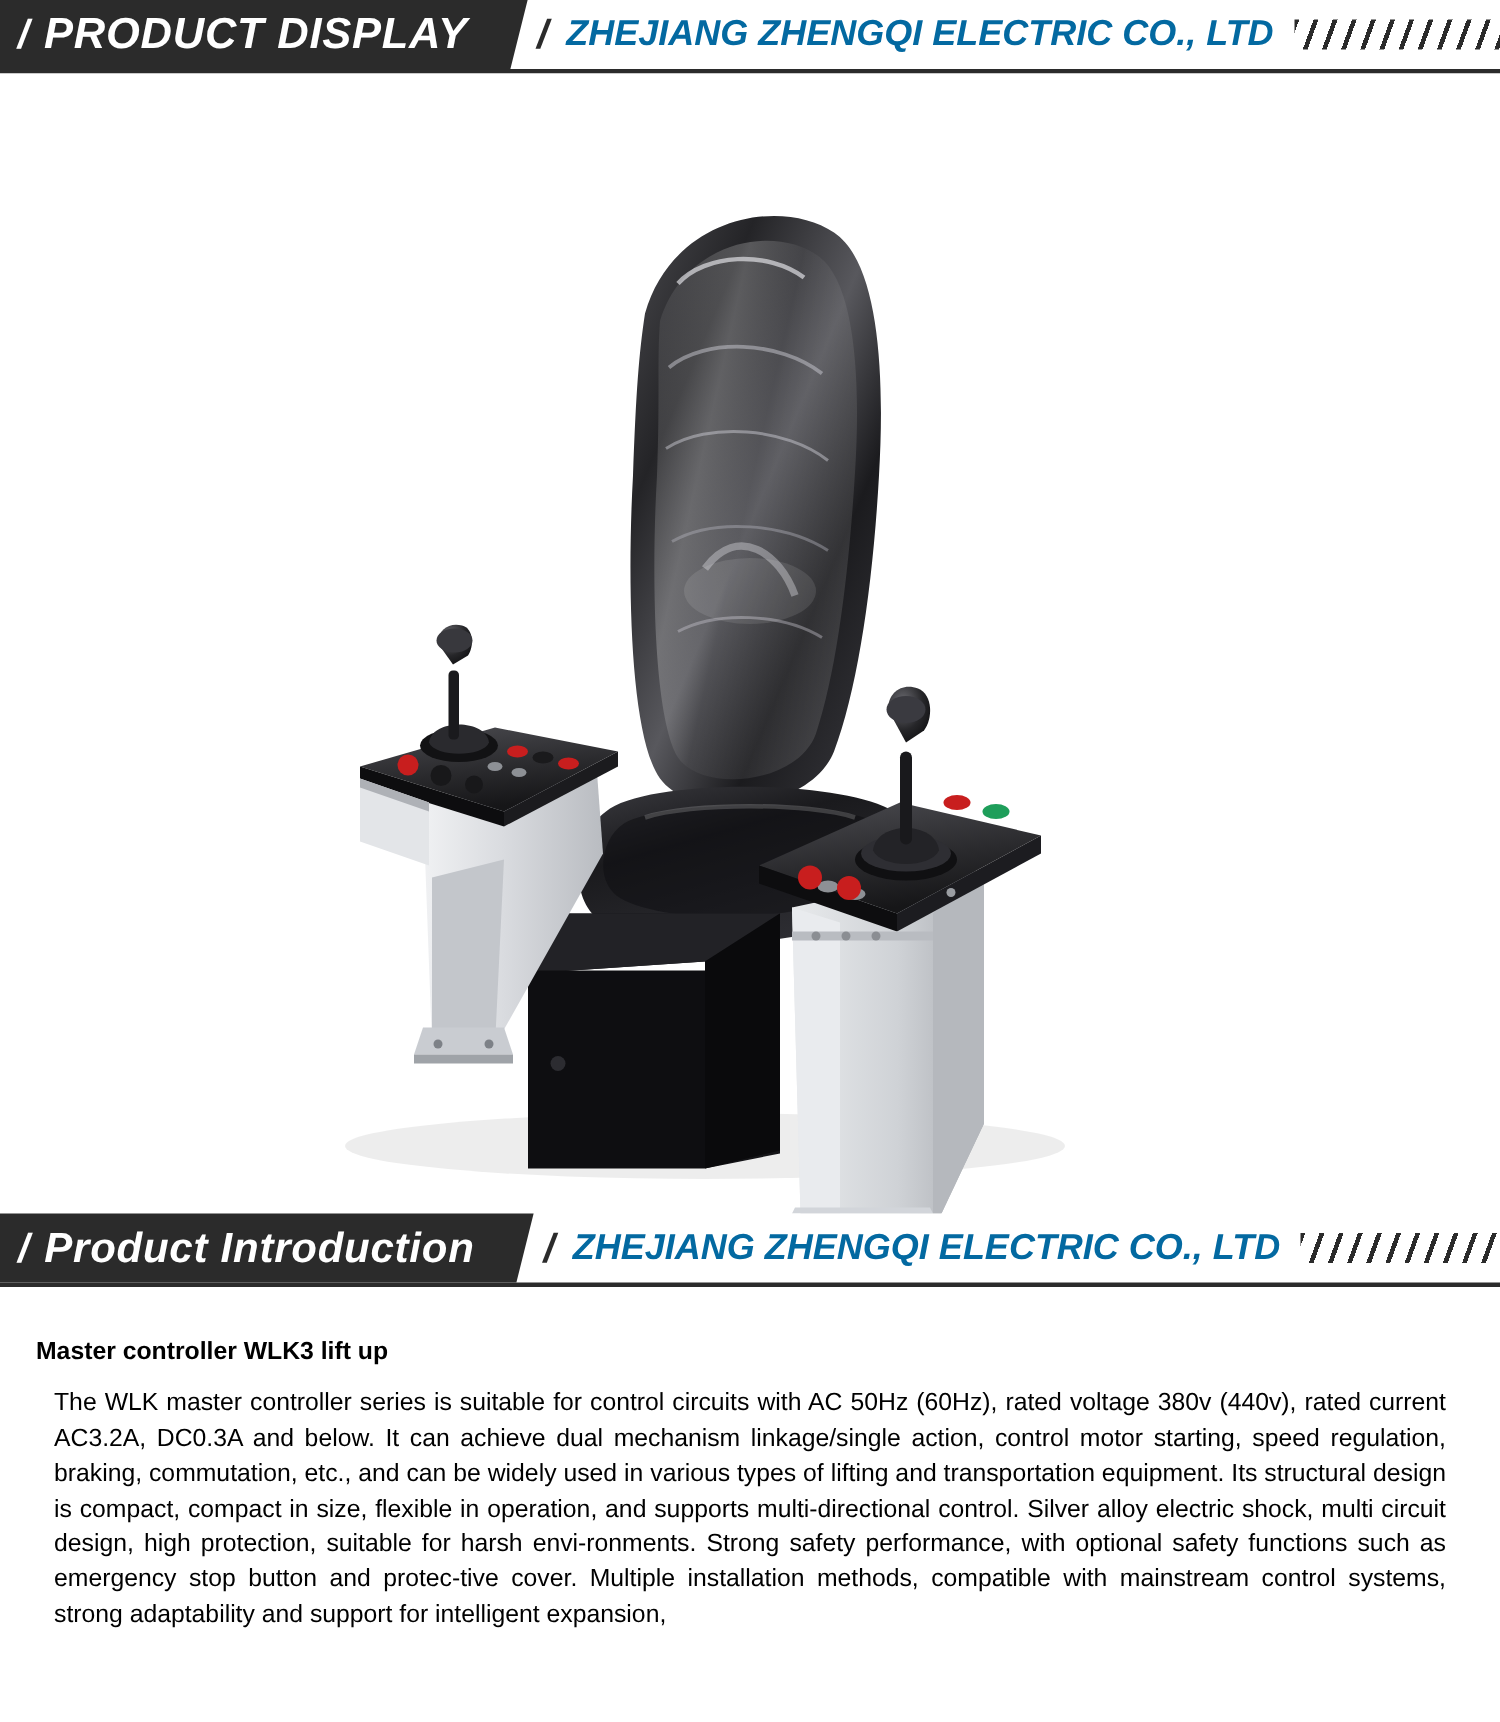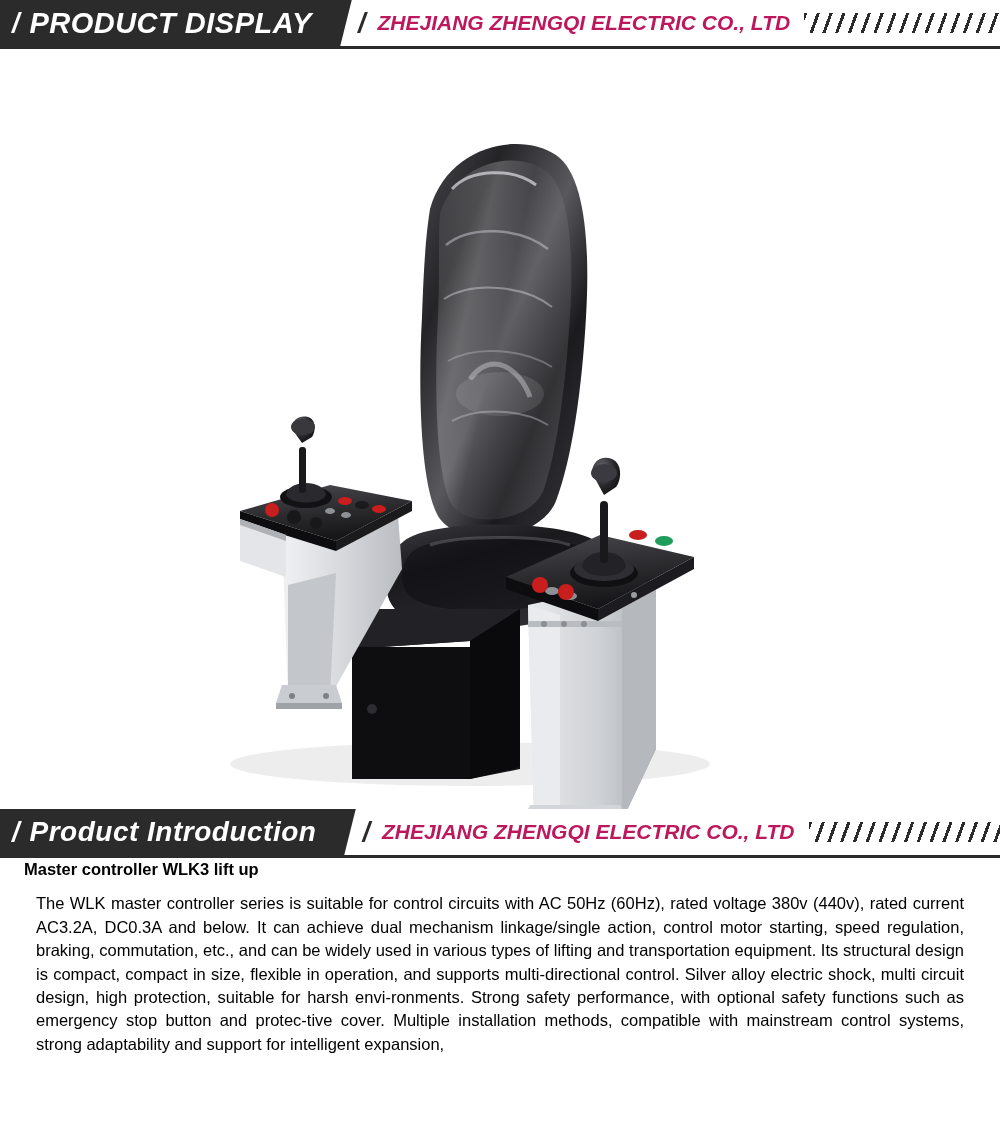--- a/index.html
+++ b/index.html
@@ -65,22 +65,22 @@
   }
   .slash-dark {
     color: #2b2b2b;
     font-weight: bold;
     font-size: 27px;
     font-style: italic;
     margin-right: 12px;
     margin-left: -8px;
   }
   .banner-sub {
-    color: #be185d;
-    font-size: 21px;
+    color: #0369a1;
+    font-size: 24px;
     font-weight: bold;
     font-style: italic;
     white-space: nowrap;
   }
   .hatch {
     flex: 1;
     height: 20px;
     margin-left: 14px;
     background: repeating-linear-gradient(
       110deg,
@@ -103,21 +103,21 @@
     background: #ffffff;
     overflow: hidden;
   }
   .photo-stage {
     position: absolute;
     left: 0; right: 0; top: 0; bottom: 0;
   }
 
   
   .intro {
-    padding: 0 24px 0 24px;
+    padding: 32px 24px 0 24px;
   }
   .intro h3 {
     margin: 0 0 2px 0;
     font-size: 16.5px;
     font-weight: bold;
     line-height: 1.35;
   }
   .intro p {
     margin: 12px;
     font-size: 16.5px;

